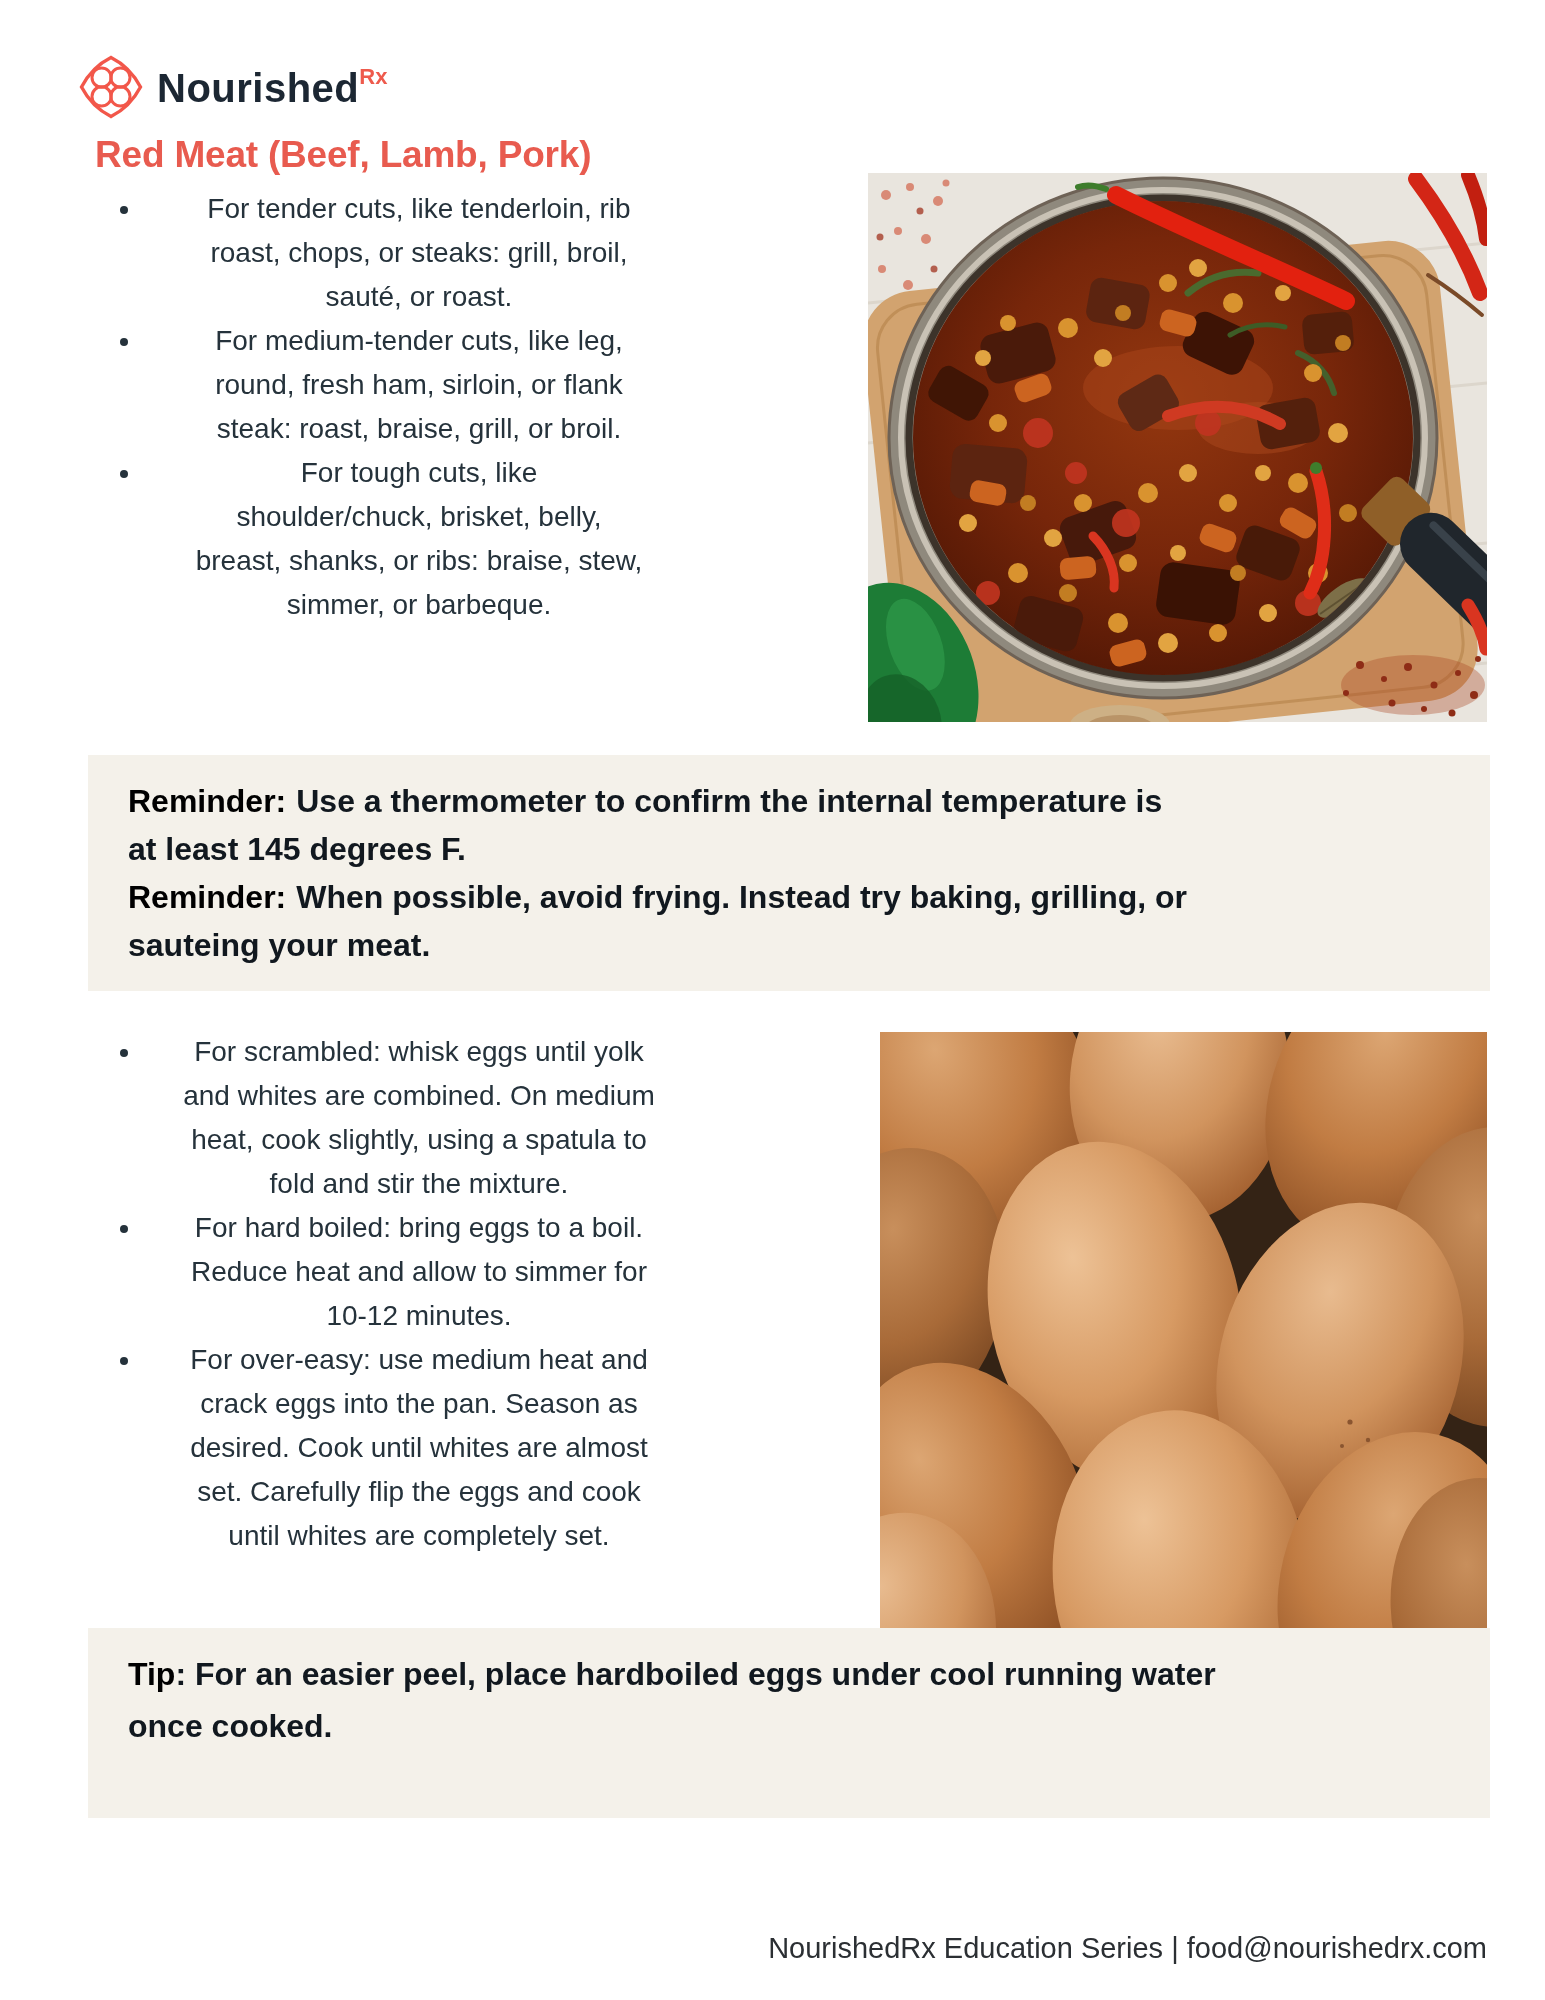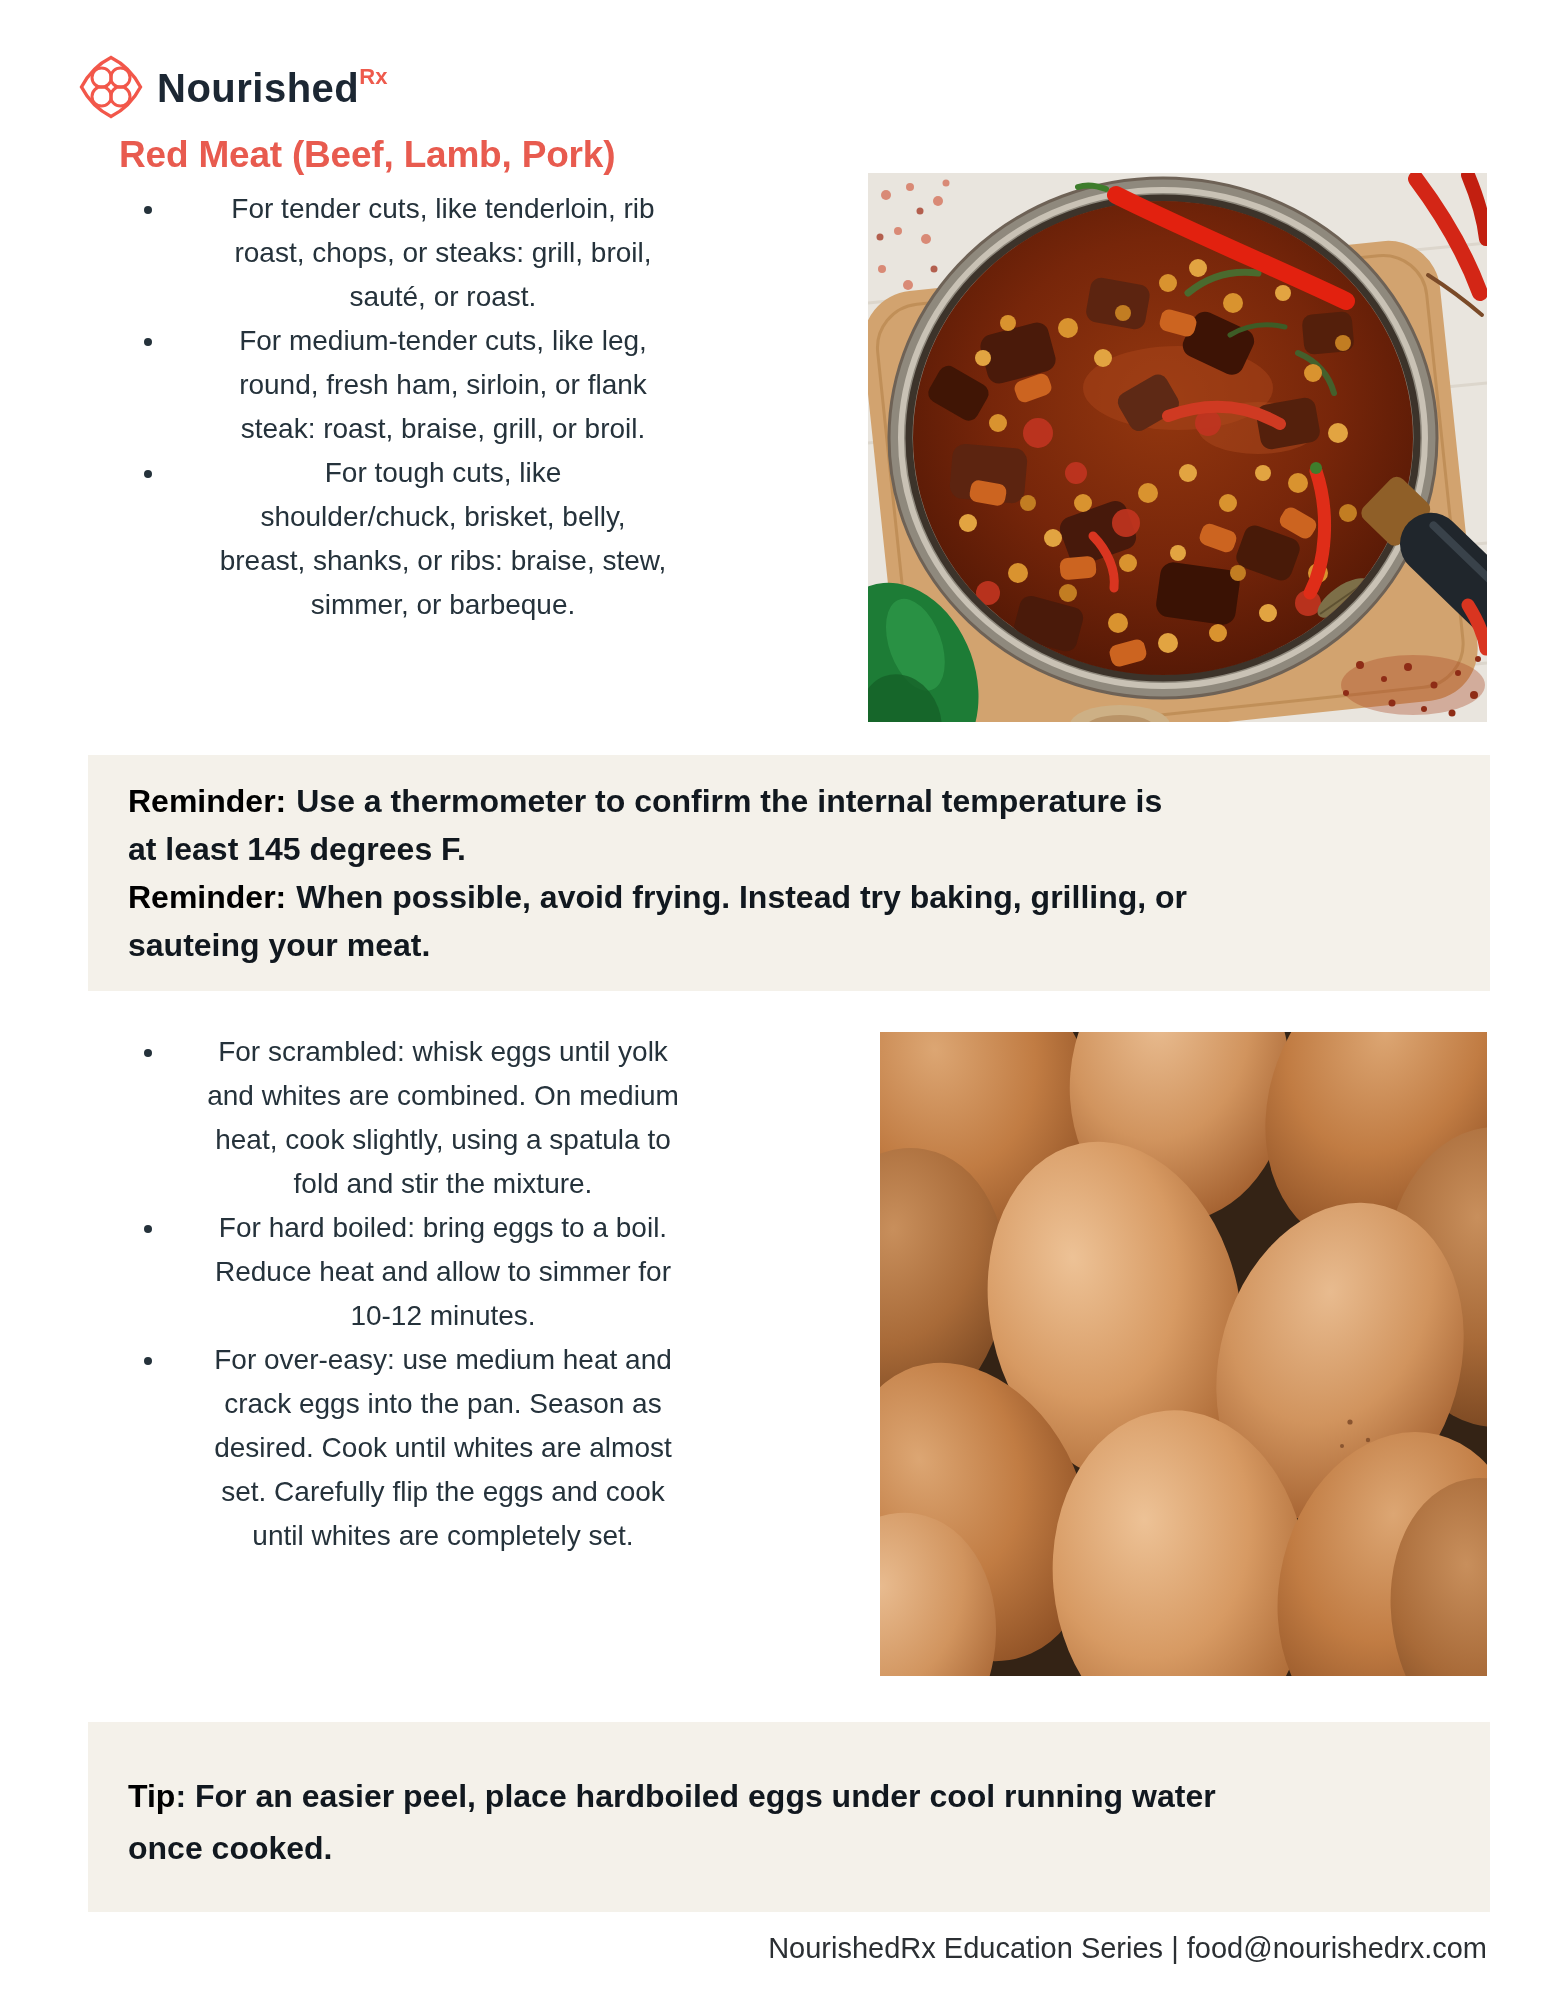--- a/index.html
+++ b/index.html
@@ -8,21 +8,21 @@
     position:relative;width:1545px;height:2000px;margin:0 auto;
     background:#ffffff;overflow:hidden;
     font-family:"Liberation Sans",sans-serif;color:#25323b;
   }
   
   .logo{position:absolute;left:79px;top:55px;display:flex;align-items:center;gap:14px;}
   .logo svg{display:block;}
   .wordmark{font-size:40px;font-weight:bold;color:#1c2733;letter-spacing:.5px;line-height:1;}
   .wordmark sup{font-size:22px;font-weight:bold;color:#ee5a4c;letter-spacing:0;vertical-align:18px;}
   
-  .col{position:absolute;width:600px;margin-left:24px;}
+  .col{position:absolute;width:600px;}
   .col h2{margin:0;font-size:37px;line-height:44px;font-weight:bold;color:#e85b4f;letter-spacing:-.2px;}
   .col ul{margin:10px 0 0 0;padding:0 0 0 48px;list-style:disc;text-align:center;}
   .col li{font-size:28px;line-height:44px;color:#25323b;white-space:pre-line;margin:0;}
   .col li::marker{color:#25323b;}
   .col-redmeat{left:95px;top:133px;}
   .col-eggs{left:95px;top:1020px;}
   
   figure{margin:0;padding:0;position:absolute;}
   .photo-stew{left:868px;top:173px;width:619px;height:549px;}
   .photo-eggs{left:880px;top:1032px;width:607px;height:644px;}
@@ -30,21 +30,21 @@
   
   .note-box{
     position:absolute;left:88px;width:1402px;background:#f4f1ea;
     box-sizing:border-box;padding:22px 40px;
   }
   .note-box p{margin:0;font-size:32px;font-weight:bold;line-height:48px;color:#11181f;}
   .note-label{color:#000000;}
   .note-rest{white-space:pre-line;}
   .note-rest.gap{margin-left:10px;}
   .reminder-box{top:755px;height:236px;}
-  .tip-box{top:1722px;height:190px;padding-top:48px;}
+  .tip-box{top:1628px;height:190px;padding-top:20px;}
   .tip-box p{line-height:52px;}
   
   .footer{position:absolute;right:58px;top:1932px;font-size:29px;color:#2b2f33;}
 </style>
 </head>
 <body>
 
 <div class="page">
 
   <header class="logo">

